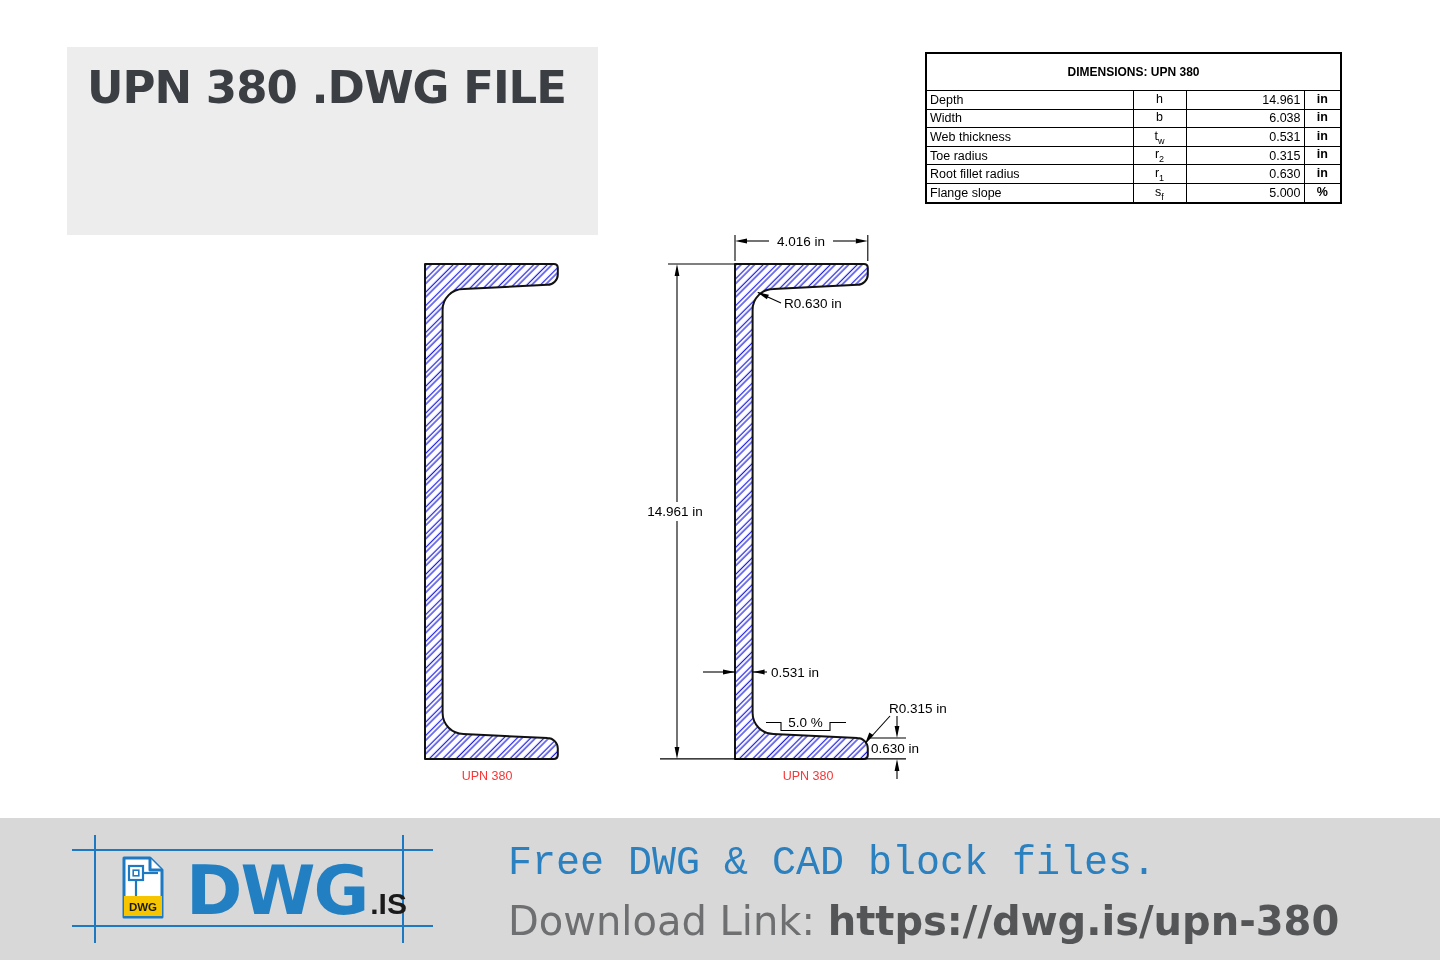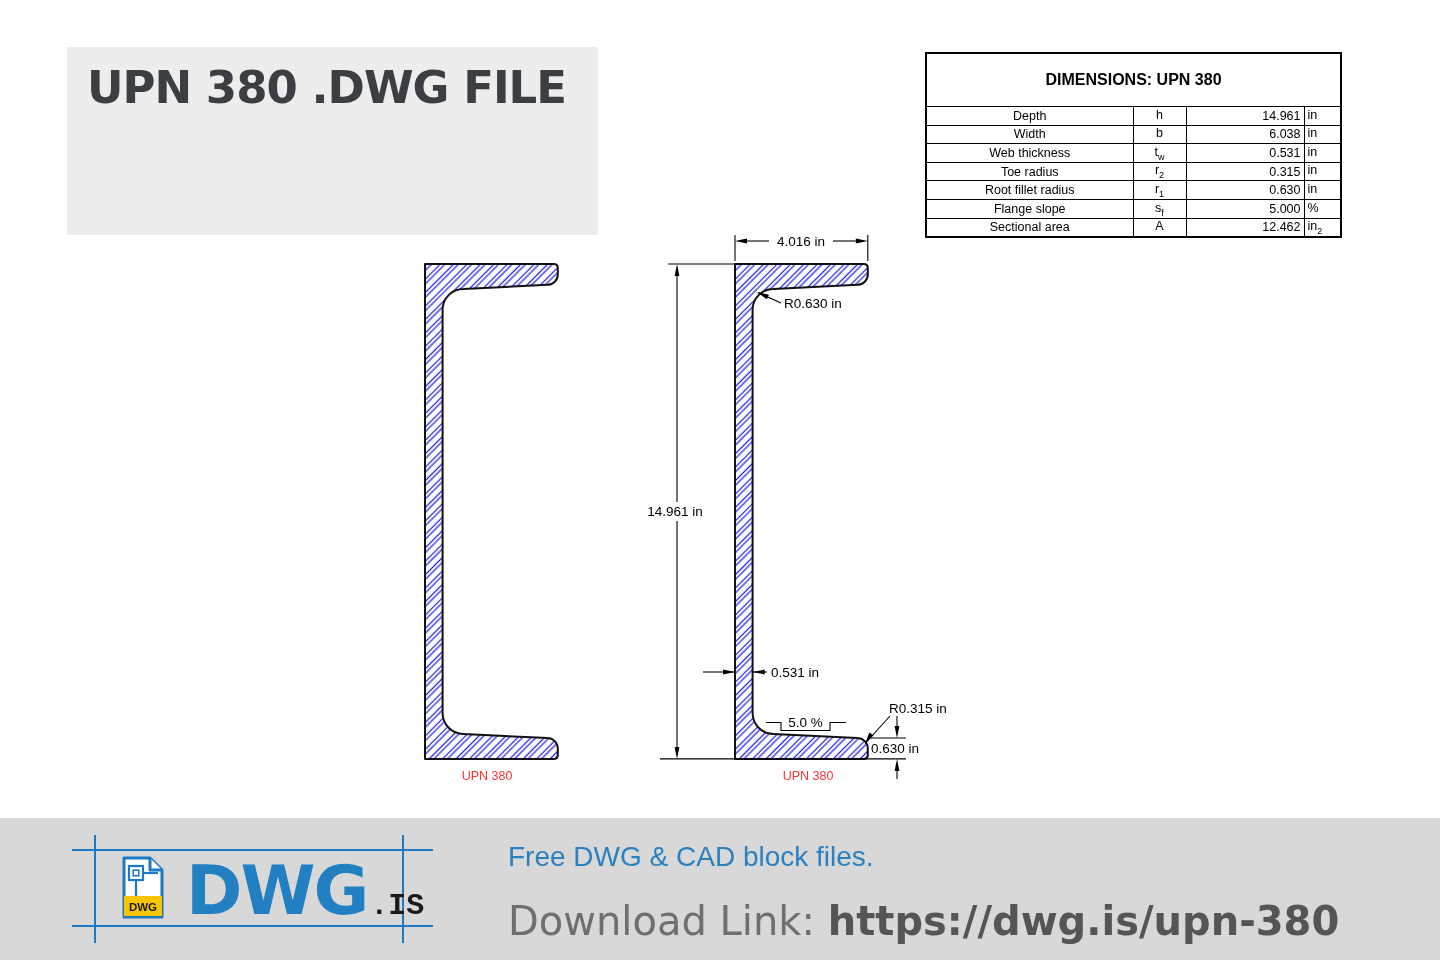--- a/index.html
+++ b/index.html
@@ -20,49 +20,49 @@
   .title-fields{margin:10px 0 0 20px;}
   .title-field{font-family:"DejaVu Sans",sans-serif;font-size:20px;color:#45484c;line-height:33px;white-space:nowrap;}
   .title-field .fv{margin-left:11px;}
   
   table.dim-table{
     position:absolute;left:925px;top:52px;width:415px;
     border-collapse:collapse;background:#ffffff;border:2px solid #000;
     font-family:"Liberation Sans",sans-serif;font-size:12.5px;color:#000;
     table-layout:fixed;
   }
-  .dim-table th{border:1px solid #000;font-size:16px;font-weight:bold;height:20px;text-align:center;padding:16px;}
+  .dim-table th{border:1px solid #000;font-size:12px;font-weight:bold;height:20px;text-align:center;padding:8px;}
   .dim-table td{border:1px solid #000;height:17.6px;padding:0 3px;overflow:hidden;white-space:nowrap;}
-  .dim-table td.c-name{text-align:center;}
+  .dim-table td.c-name{text-align:left;}
   .dim-table td.c-sym{text-align:center;}
   .dim-table td.c-val{text-align:right;margin-left:44px;}
-  .dim-table td.c-unit{}
+  .dim-table td.c-unit{text-align:center;font-weight:bold;}
   .dim-table sub{font-size:9px;}
   
   .drawings{position:absolute;left:400px;top:230px;width:560px;height:560px;}
   .dim-text{font-family:"Liberation Sans",sans-serif;font-size:13.5px;fill:#000;}
   .red-label{font-family:"Liberation Sans",sans-serif;font-size:12.5px;fill:#fb3535;}
   
   .footer{position:absolute;left:0;top:818px;width:1440px;height:142px;background:#d8d8d8;}
   .frame-line{position:absolute;background:#1d7ac2;}
   .fl-h{height:2px;left:72px;width:361px;}
   .fl-v{width:2px;top:17px;height:108px;}
   .logo-icon{position:absolute;left:120px;top:37px;}
   .brand{position:absolute;left:186px;top:33px;white-space:nowrap;}
   .brand .dwg{
     font-family:"DejaVu Sans",sans-serif;font-weight:bold;font-size:68px;
     color:#2280c2;letter-spacing:-2px;vertical-align:baseline;
   }
   .brand .is{
-    font-family:Liberation Mono, monospace;font-weight:bold;font-size:30px;
+    font-family:Liberation Sans, sans-serif;font-weight:bold;font-size:30px;
     color:#1a1a1a;margin-left:3px;vertical-align:baseline;
   }
   .tagline{
     position:absolute;left:508px;top:23px;
-    font-family:Liberation Sans, sans-serif;font-size:28px;color:#2b80bf;white-space:nowrap;
+    font-family:Liberation Mono, monospace;font-size:40px;color:#2b80bf;white-space:nowrap;
   }
   .download{
     position:absolute;left:508px;top:80px;
     font-family:"DejaVu Sans",sans-serif;font-size:40px;color:#6e6f71;white-space:nowrap;
   }
   .download .url{font-weight:bold;color:#545557;}
 </style>
 </head>
 <body>
 
@@ -109,26 +109,20 @@
     <td class="c-name">Root fillet radius</td>
     <td class="c-sym"><span>r</span><sub>1</sub></td>
     <td class="c-val">0.630</td>
     <td class="c-unit"><span>in</span><sub></sub></td>
   </tr>
   <tr>
     <td class="c-name">Flange slope</td>
     <td class="c-sym"><span>s</span><sub>f</sub></td>
     <td class="c-val">5.000</td>
     <td class="c-unit"><span>%</span><sub></sub></td>
-  </tr>
-  <tr>
-    <td class="c-name">Sectional area</td>
-    <td class="c-sym"><span>A</span><sub></sub></td>
-    <td class="c-val">12.462</td>
-    <td class="c-unit"><span>in</span><sub>2</sub></td>
   </tr>
 </tbody>
   </table>
 
 <svg class="drawings" viewBox="0 0 560 560" width="560" height="560">
   <defs>
     <pattern id="hatch" patternUnits="userSpaceOnUse" width="9.5" height="9.5" patternTransform="rotate(-45)">
       <rect width="9.5" height="9.5" fill="#ffffff"></rect>
       <line x1="0" y1="1.4" x2="9.5" y2="1.4" stroke="#1a1ae6" stroke-width="1.2"></line>
       <line x1="0" y1="4.8" x2="9.5" y2="4.8" stroke="#1a1ae6" stroke-width="1.2"></line>

